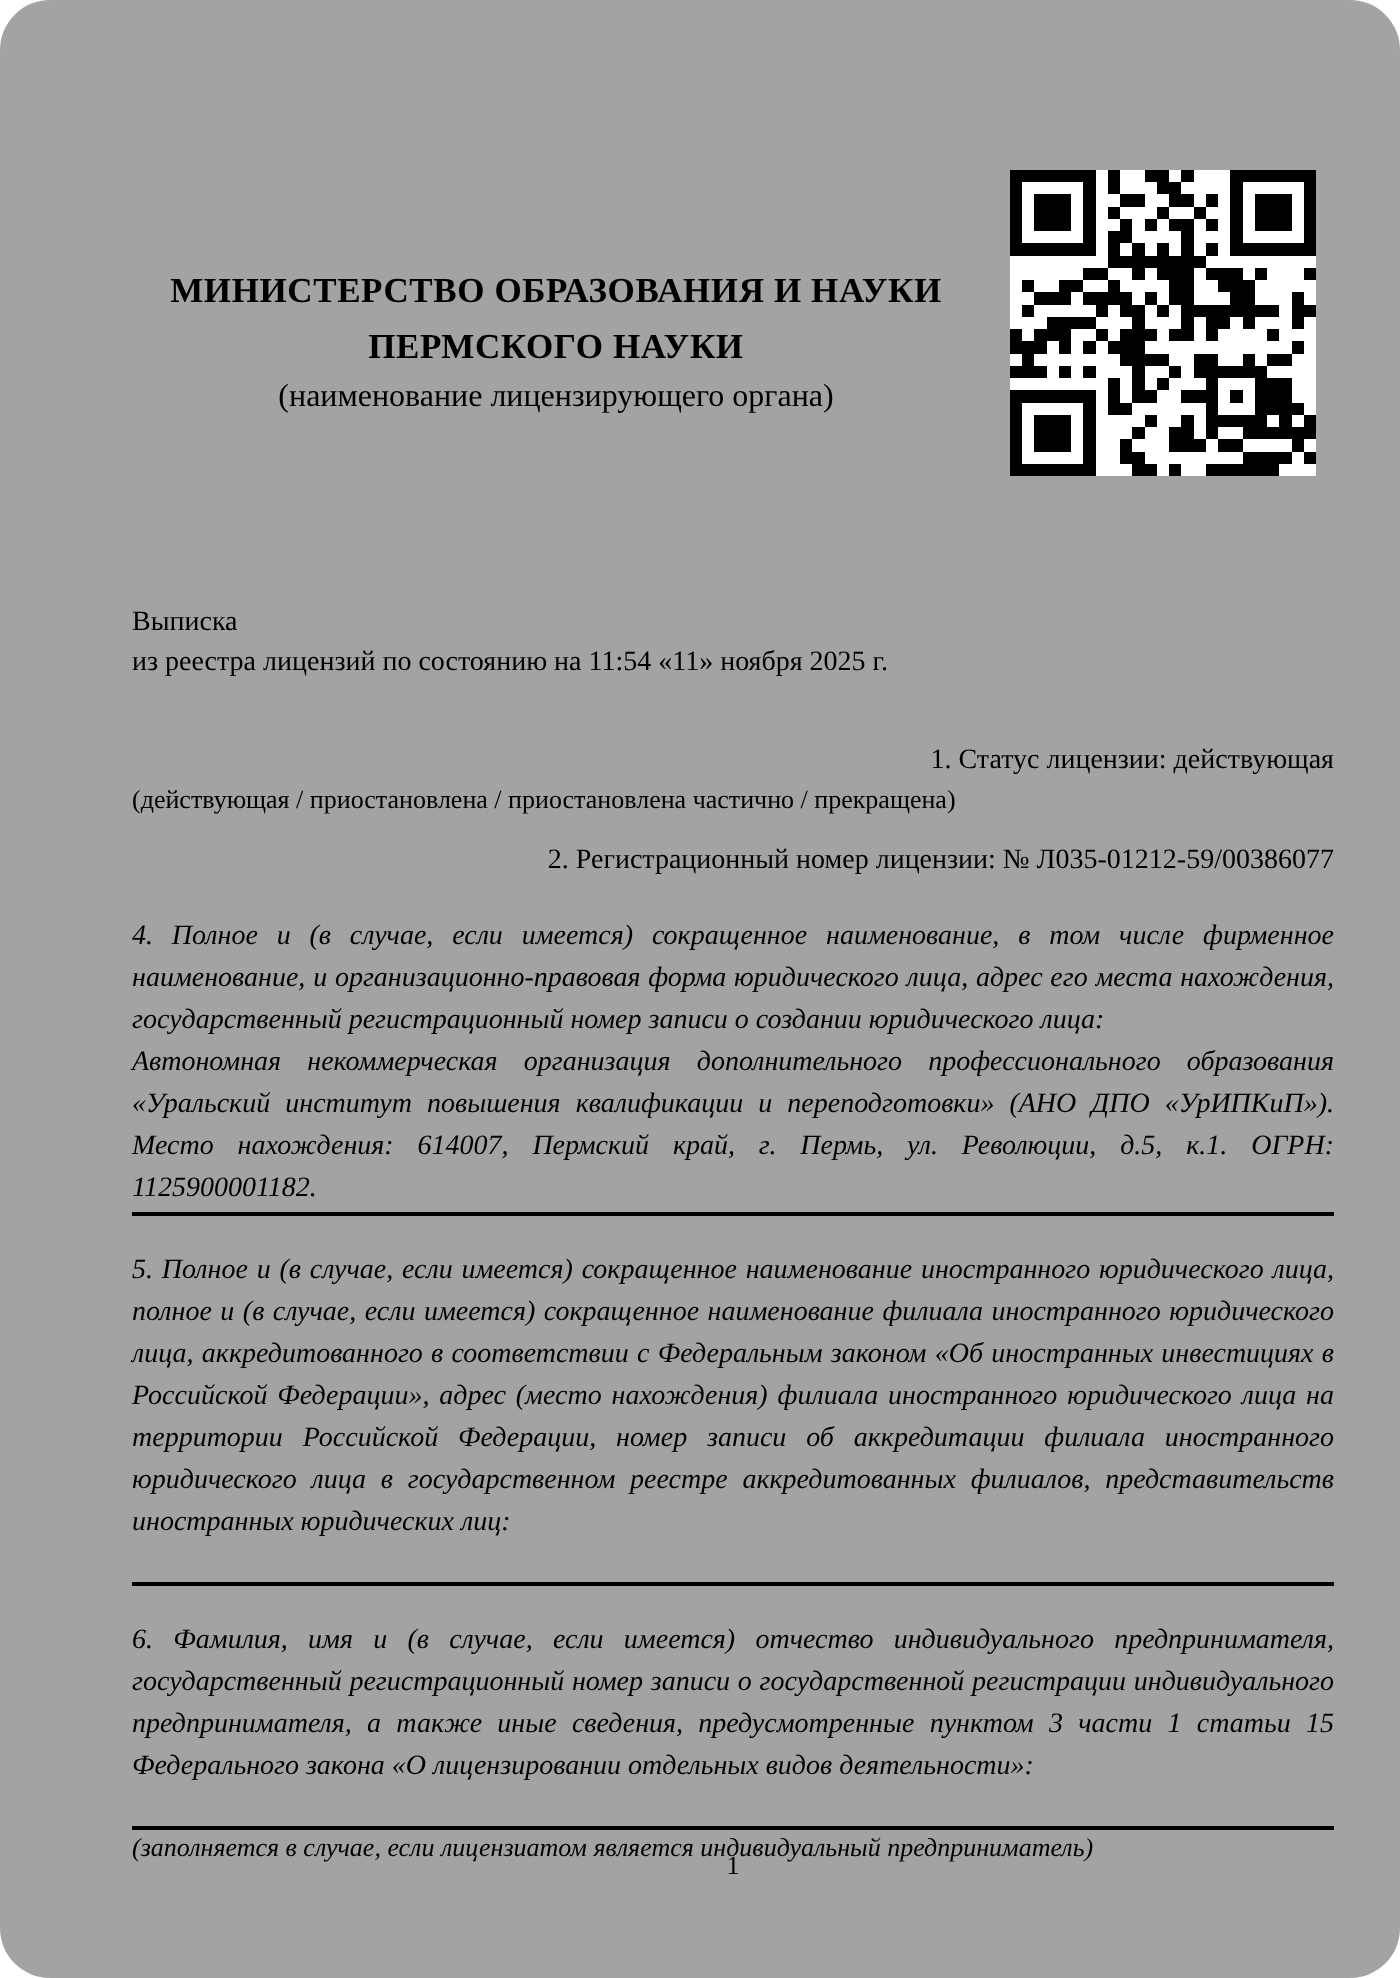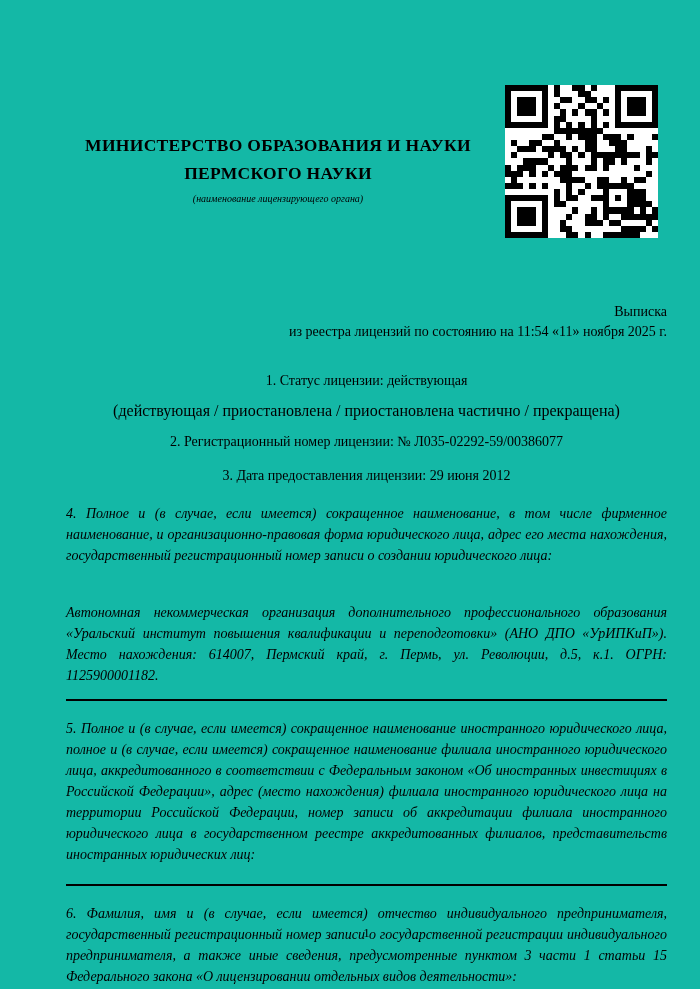--- a/index.html
+++ b/index.html
@@ -4,21 +4,21 @@
 <style>
   html, body { margin: 0; padding: 0; }
   body {
     width: 700px; height: 989px;
     background: #ffffff;
     color: #000000;
     font-family: "Liberation Serif", "DejaVu Serif", serif;
     position: relative;
     overflow: hidden;
   }
-  .page { position: absolute; inset: 0; background: #14b8a6; }
+  .page { position: absolute; inset: 0; background: #a3a3a3; border-radius: 25px; }
 
   
   .qr {
     position: absolute;
     top: 85px; left: 505px;
     width: 153px; height: 153px;
   }
   .qr svg { width: 100%; height: 100%; display: block; }
 
   
@@ -27,55 +27,53 @@
     top: 131px; left: 66px; width: 424px;
     text-align: center;
   }
   .ministry-line {
     font-weight: bold;
     font-size: 17.5px;
     line-height: 28px;
     letter-spacing: 0.3px;
   }
   .header-caption {
-    font-size: 10px;
+    font-size: 16px;
     line-height: 13px;
     margin-top: 5px;
-    font-style: italic;
   }
 
   
   .content {
     position: absolute;
     top: 302px; left: 66px; width: 601px;
     font-size: 14px;
   }
-  .doc-title { text-align: right; line-height: 20px; }
+  .doc-title { text-align: left; line-height: 20px; }
   .doc-title div { white-space: nowrap; }
 
   .items { margin-top: 28px; }
   .item { line-height: 21px; margin-top: 13px; }
   .item.first { margin-top: 0; }
-  .item-text { text-align: center; }
+  .item-text { text-align: right; }
   .item-text.justify, .item-value.justify { text-align: justify; }
   .item-value.underlined {
     border-bottom: 2px solid #000;
-    padding-bottom: 13px;
-    margin-top: 36px;
+    padding-bottom: 1px;
   }
   .blank-line {
     height: 13px;
     border-bottom: 2px solid #000;
     margin-top: 6px;
   }
   .item-caption {
-    font-size: 16px;
+    font-size: 13px;
     line-height: 14px;
-    text-align: center;
-    margin-top: 13px;
+    text-align: left;
+    margin-top: 2px;
   }
   .gap-lg { margin-top: 17px; font-style: italic; }
 
   
   .footer {
     position: absolute;
     top: 925px; left: 66px; width: 601px;
     text-align: center;
     font-size: 13px;
   }
@@ -410,26 +408,23 @@
     </div>
 
     <div class="items">
 
       <div class="item first">
         <div class="item-text">1. Статус лицензии: действующая</div>
         <div class="item-caption">(действующая / приостановлена / приостановлена частично / прекращена)</div>
       </div>
 
       <div class="item">
-        <div class="item-text">2. Регистрационный номер лицензии: № Л035-02292-59/00386077</div>
+        <div class="item-text">2. Регистрационный номер лицензии: № Л035-01212-59/00386077</div>
       </div>
 
-      <div class="item">
-        <div class="item-text">3. Дата предоставления лицензии: 29 июня 2012</div>
-      </div>
 
       <div class="item gap-lg">
         <div class="item-text justify">4. Полное и (в случае, если имеется) сокращенное наименование, в том числе фирменное наименование, и организационно-правовая форма юридического лица, адрес его места нахождения, государственный регистрационный номер записи о создании юридического лица:</div>
         <div class="item-value justify underlined">Автономная некоммерческая организация дополнительного профессионального образования «Уральский институт повышения квалификации и переподготовки» (АНО ДПО «УрИПКиП»). Место нахождения: 614007, Пермский край, г. Пермь, ул. Революции, д.5, к.1. ОГРН: 1125900001182.</div>
       </div>
 
       <div class="item gap-lg">
         <div class="item-text justify">5. Полное и (в случае, если имеется) сокращенное наименование иностранного юридического лица, полное и (в случае, если имеется) сокращенное наименование филиала иностранного юридического лица, аккредитованного в соответствии с Федеральным законом «Об иностранных инвестициях в Российской Федерации», адрес (место нахождения) филиала иностранного юридического лица на территории Российской Федерации, номер записи об аккредитации филиала иностранного юридического лица в государственном реестре аккредитованных филиалов, представительств иностранных юридических лиц:</div>
         <div class="blank-line"></div>
       </div>

